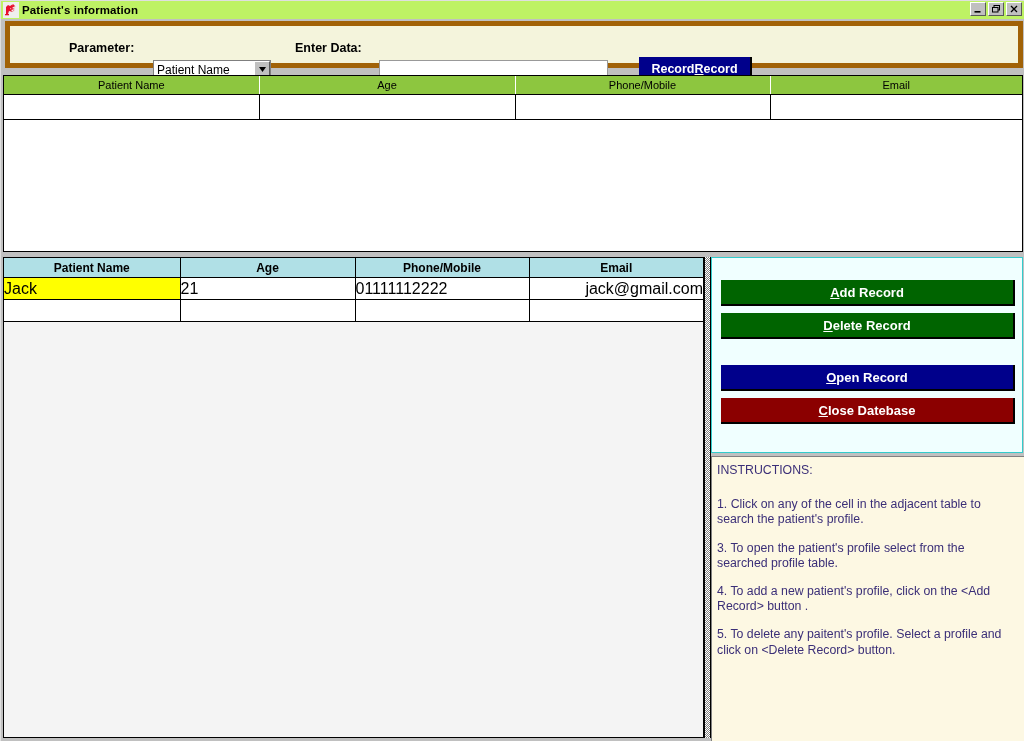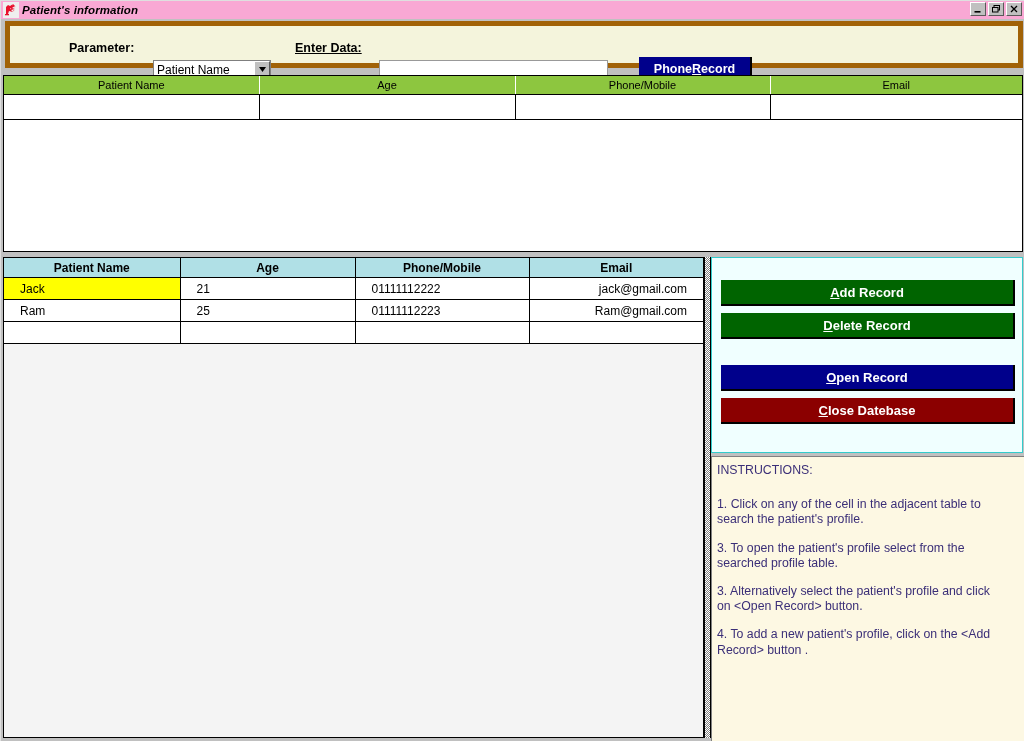--- a/index.html
+++ b/index.html
@@ -27,24 +27,23 @@
     border-top: 1px solid #dfdfdf;
     border-left: 1px solid #dfdfdf;
   }
 
   
   #title-bar {
     position: absolute;
     left: 0; top: 0;
     width: 1024px;
     height: 18px;
-    background: #f9a8d4;
-    display: flex;
-    align-items: center;
-    font-style: italic;
+    background: #bef264;
+    display: flex;
+    align-items: center;
   }
   #title-icon {
     width: 16px;
     height: 16px;
     margin-left: 2px;
     margin-right: 3px;
     flex: 0 0 auto;
     position: relative;
     background: #efefef;
   }
@@ -139,21 +138,20 @@
     justify-content: center;
     flex: 0 0 auto;
   }
   #enter-data-label {
     position: absolute;
     left: 285px;
     top: 15px;
     font-size: 12.5px;
     font-weight: bold;
     color: #000;
-    text-decoration: underline;
   }
   #enter-data-input {
     position: absolute;
     left: 369px;
     top: 34px;
     width: 229px;
     height: 19px;
     background: #ffffff;
     border: 1px solid #999999;
     box-sizing: border-box;
@@ -254,23 +252,23 @@
     font-weight: bold;
     color: #000000;
     text-align: center;
     padding: 0;
   }
   #bottom-grid-panel .grid-table th:last-child { border-right: none; }
   #bottom-grid-panel .grid-table td {
     height: 21px;
     border-right: 1px solid #000000;
     border-bottom: 1px solid #000000;
-    font-size: 12px;
-    color: #000;
-    padding: 0 16px;
+    font-size: 16px;
+    color: #000;
+    padding: 0 0;
     background: #ffffff;
     white-space: nowrap;
     overflow: hidden;
   }
   #bottom-grid-panel .grid-table td:last-child { border-right: none; text-align: right; }
   #bottom-grid-panel .grid-table td.cell-selected {
     background: #ffff00;
   }
 
   
@@ -401,21 +399,21 @@
         <svg width="7" height="5" viewBox="0 0 7 5">
           <path d="M0 0 L7 0 L3.5 5 Z" fill="#000"></path>
         </svg>
       </span>
     </div>
 
     <span id="enter-data-label">Enter Data:</span>
     <input id="enter-data-input" type="text" value="" style="">
 
     <button id="search-record-btn">
-      <span>Phone </span>
+      <span>Record </span>
         <span class="underline-key">R</span>
         <span>ecord</span>
     </button>
   </div>
 
   <div id="top-grid">
     <table class="grid-table">
       <colgroup>
         <col style="width:255px">
           <col style="width:256px">
@@ -460,26 +458,20 @@
         </tr>
       </thead>
       <tbody>
         <tr>
           <td class="cell-selected">Jack</td>
           <td>21</td>
           <td>01111112222</td>
           <td>jack@gmail.com</td>
         </tr>
         <tr>
-          <td>Ram</td>
-          <td>25</td>
-          <td>01111112223</td>
-          <td>Ram@gmail.com</td>
-        </tr>
-        <tr>
           <td></td>
           <td></td>
           <td></td>
           <td></td>
         </tr>
       </tbody>
     </table>
   </div>
 
   <div id="grid-scrollbar"></div>
@@ -500,17 +492,17 @@
     <button id="close-database-btn" class="action-btn">
       <span class="underline-key">C</span>
         <span>lose Datebase</span>
     </button>
   </div>
 
   <div id="instructions-panel">
     <p class="instr-line instr-title">INSTRUCTIONS:</p>
     <p class="instr-line">1. Click on any of the cell in the adjacent table to search the patient's profile.</p>
     <p class="instr-line">3. To open the patient's profile select from the searched profile table.</p>
-    <p class="instr-line">3. Alternatively select the patient's profile and click on &lt;Open Record&gt; button.</p>
     <p class="instr-line">4. To add a new patient's profile, click on the &lt;Add Record&gt; button .</p>
+    <p class="instr-line">5. To delete any paitent's profile. Select a profile and click on &lt;Delete Record&gt; button.</p>
   </div>
 
 </div>
 
 </body></html>

